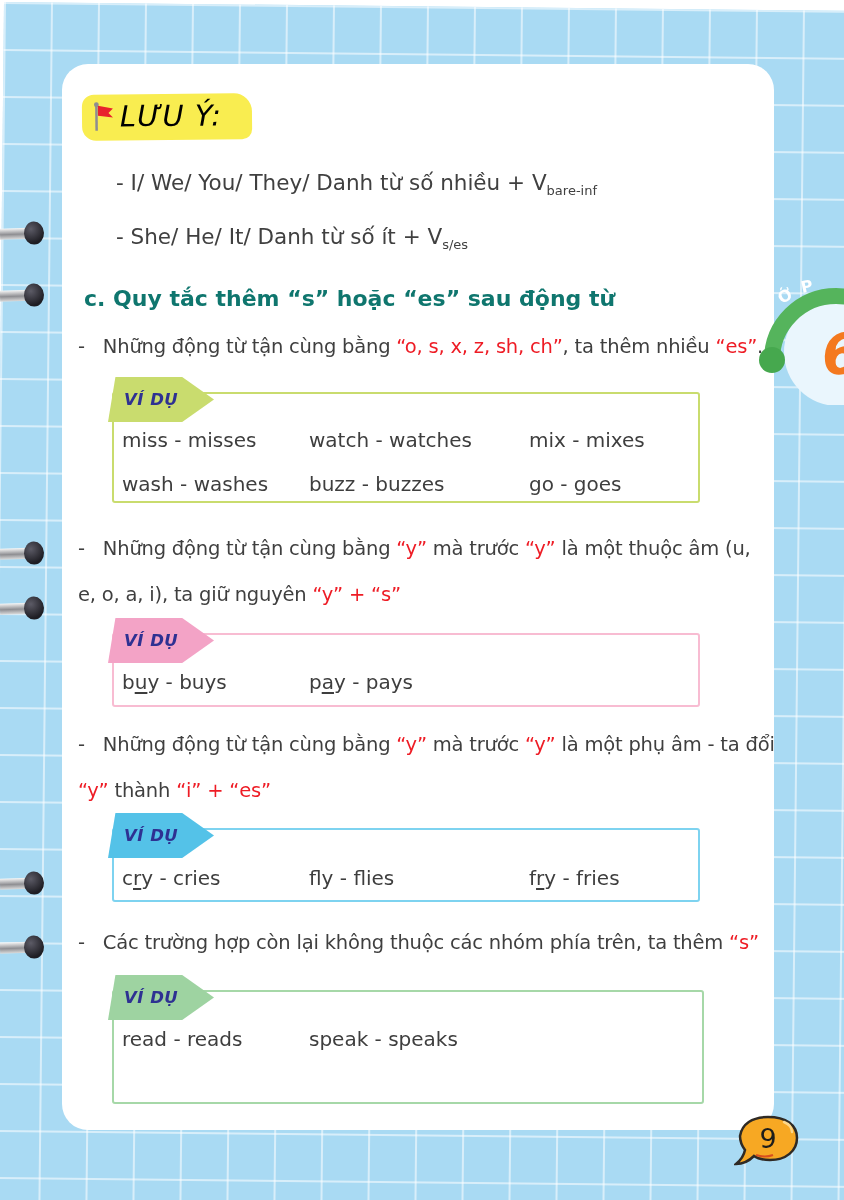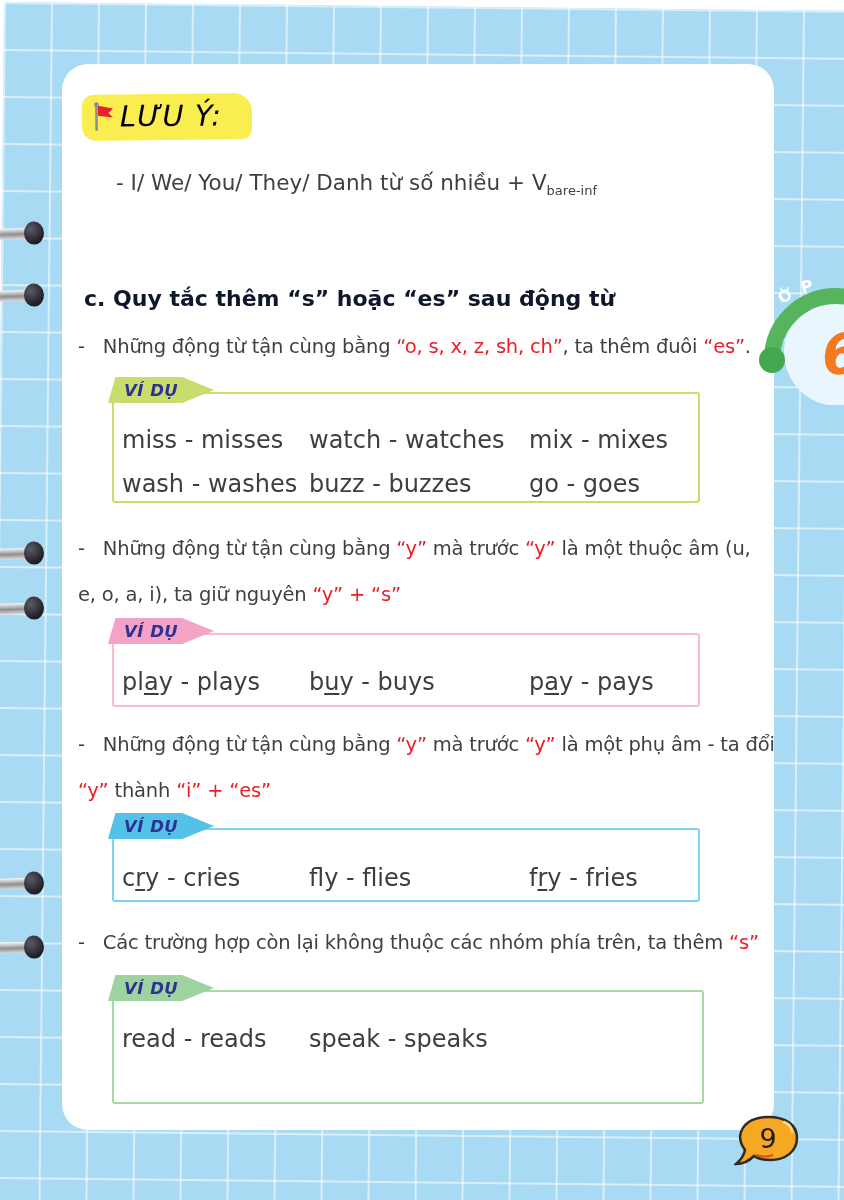--- a/index.html
+++ b/index.html
@@ -37,51 +37,51 @@
   }
   
   .note-header{
     position:absolute;left:20px;top:30px;display:flex;align-items:center;gap:6px;
     background:#F9ED50;padding:5px 30px 7px 10px;
     border-radius:12px 18px 10px 14px;transform:rotate(-0.6deg);
   }
   .note-title{color:#000000;font-size:29px;font-weight:normal;letter-spacing:1px;font-style:italic;}
   .note-lines{position:absolute;left:22px;top:96px;width:660px;font-size:21.5px;line-height:46px;color:#404040;margin-left:32px;}
   .sub{font-size:13px;vertical-align:-5px;}
-  .heading{position:absolute;left:22px;top:222px;color:#0f172a;font-size:22px;font-weight:600;}
+  .heading{position:absolute;left:22px;top:222px;color:#0f766e;font-size:22px;font-weight:600;}
   .rule-text{position:absolute;left:16px;width:712px;font-size:19.5px;line-height:46px;color:#3F3F3F;letter-spacing:-0.2px;}
   #rule1-text{top:260px;}
   #rule2-text{top:462px;}
   #rule3-text{top:658px;}
   #rule4-text{top:856px;}
   .red{color:#EE1C25;}
   .ul{text-decoration:underline;text-underline-offset:3px;text-decoration-thickness:1.5px;}
   
   .ex-box{position:absolute;left:50px;border:2.5px solid;border-radius:3px;box-sizing:border-box;}
   #box1{top:328px;width:588px;height:111px;border-color:#C9DC6E;}
   #box2{top:569px;width:588px;height:74px;border-color:#F8BCD2;}
   #box3{top:764px;width:588px;height:74px;border-color:#7ED3F0;}
   #box4{top:926px;width:592px;height:114px;border-color:#A6D8A8;}
   .ex-arrow{
-    position:absolute;left:-6px;top:-17px;width:106px;height:26px;
+    position:absolute;left:-6px;top:-17px;width:106px;height:45px;
     clip-path:polygon(7% 0, 70% 0, 100% 50%, 70% 100%, 0 100%);
     display:flex;align-items:center;padding-left:16px;box-sizing:border-box;
     font-weight:bold;font-size:16.5px;font-style:italic;color:#2E3192;letter-spacing:.5px;
   }
   #box1 .ex-arrow{background:#C9DC6E;}
   #box2 .ex-arrow{background:#F3A3C6;}
   #box3 .ex-arrow{background:#54C2E8;}
   #box4 .ex-arrow{background:#9ED3A1;}
   .ex-rows{position:absolute;left:0;right:0;}
   #box1 .ex-rows{top:24px;}
   #box2 .ex-rows{top:25px;}
   #box3 .ex-rows{top:26px;}
   #box4 .ex-rows{top:25px;}
   .ex-row{display:grid;grid-template-columns:187px 220px 1fr;padding-left:8px;height:44px;align-items:center;
-    font-size:24px;color:#3E3E3E;}
+    font-size:20px;color:#3E3E3E;}
   
   .badge-svg{position:absolute;left:752px;top:270px;}
   .bubble-svg{position:absolute;left:734px;top:1114px;}
 </style>
 </head>
 <body>
 
 <div class="grid-bg"></div>
 
 <div class="ring" style="top:222px">
@@ -115,25 +115,26 @@
     <svg width="22" height="32" viewBox="0 0 22 32">
       <line x1="4.5" y1="5" x2="4.5" y2="30" stroke="#8d8d92" stroke-width="2.5"></line>
       <circle cx="4.5" cy="4" r="2.4" fill="#8d8d92"></circle>
       <path d="M6 5 L21 8 L16.5 12.5 L21 17 L6 15 Z" fill="#E8222D"></path>
     </svg>
     <span class="note-title">LƯU Ý:</span>
   </div>
 
   <div class="note-lines">
     <div><span>- I/ We/ You/ They/ Danh từ số nhiều + V</span><span class="sub">bare-inf</span></div>
+    <div><span>- She/ He/ It/ Danh từ số ít + V</span><span class="sub">s/es</span></div>
   </div>
 
   <div class="heading">c. Quy tắc thêm “s” hoặc “es” sau động từ</div>
 
-  <div class="rule-text" id="rule1-text"><span>-&nbsp;&nbsp;&nbsp;Những động từ tận cùng bằng </span><span class="red">“o, s, x, z, sh, ch”</span><span>, ta thêm đuôi </span><span class="red">“es”</span><span>.</span></div>
+  <div class="rule-text" id="rule1-text"><span>-&nbsp;&nbsp;&nbsp;Những động từ tận cùng bằng </span><span class="red">“o, s, x, z, sh, ch”</span><span>, ta thêm nhiều </span><span class="red">“es”</span><span>.</span></div>
 
   <div class="ex-box" id="box1">
     <div class="ex-arrow">VÍ DỤ</div>
     <div class="ex-rows">
         <div class="ex-row">
           <div class="ex-cell"><span>miss - misses</span></div>
           <div class="ex-cell"><span>watch - watches</span></div>
           <div class="ex-cell"><span>mix - mixes</span></div>
         </div>
         <div class="ex-row">
@@ -143,21 +144,20 @@
         </div>
       </div>
   </div>
 
   <div class="rule-text" id="rule2-text"><span>-&nbsp;&nbsp;&nbsp;Những động từ tận cùng bằng </span><span class="red">“y”</span><span> mà trước </span><span class="red">“y”</span><span> là một thuộc âm (u,</span><br><span>e, o, a, i), ta giữ nguyên </span><span class="red">“y” + “s”</span></div>
 
   <div class="ex-box" id="box2">
     <div class="ex-arrow">VÍ DỤ</div>
     <div class="ex-rows">
         <div class="ex-row">
-          <div class="ex-cell"><span>pl</span><span class="ul">a</span><span>y - plays</span></div>
           <div class="ex-cell"><span>b</span><span class="ul">u</span><span>y - buys</span></div>
           <div class="ex-cell"><span>p</span><span class="ul">a</span><span>y - pays</span></div>
         </div>
       </div>
   </div>
 
   <div class="rule-text" id="rule3-text"><span>-&nbsp;&nbsp;&nbsp;Những động từ tận cùng bằng </span><span class="red">“y”</span><span> mà trước </span><span class="red">“y”</span><span> là một phụ âm - ta đổi</span><br><span class="red">“y”</span><span> thành </span><span class="red">“i” + “es”</span></div>
 
   <div class="ex-box" id="box3">
     <div class="ex-arrow">VÍ DỤ</div>

